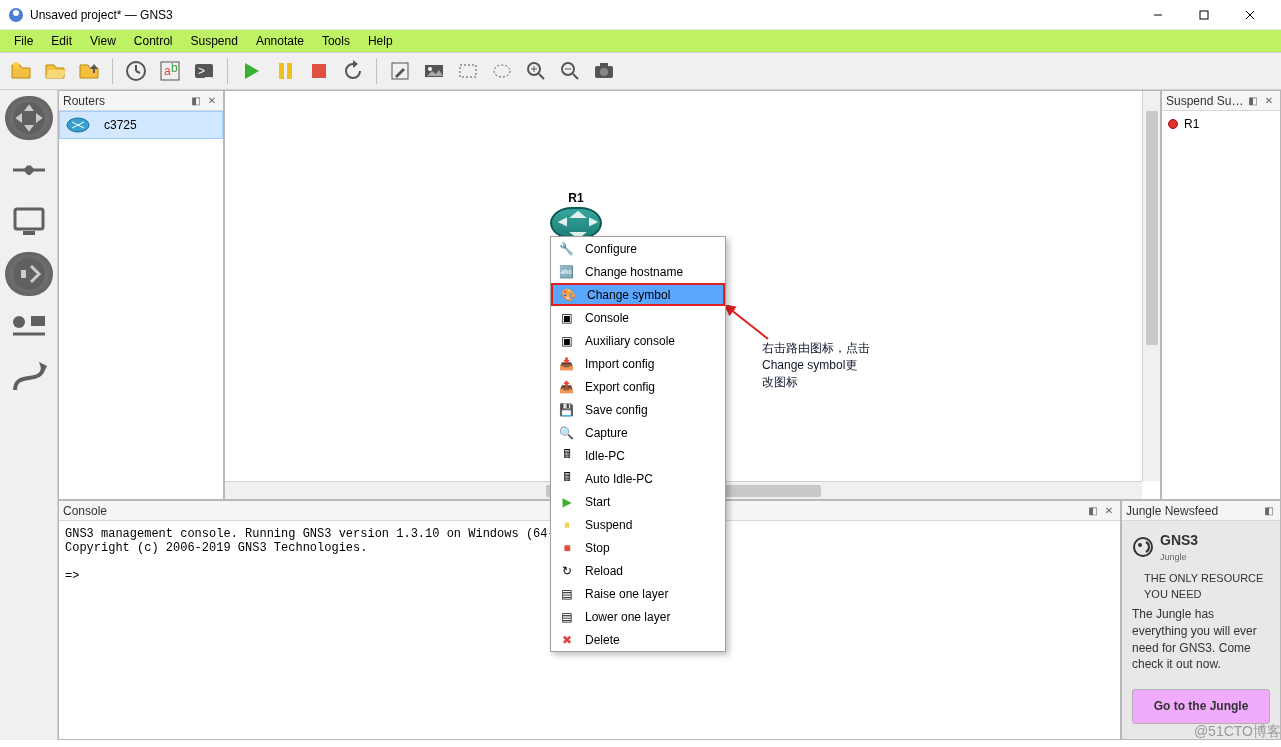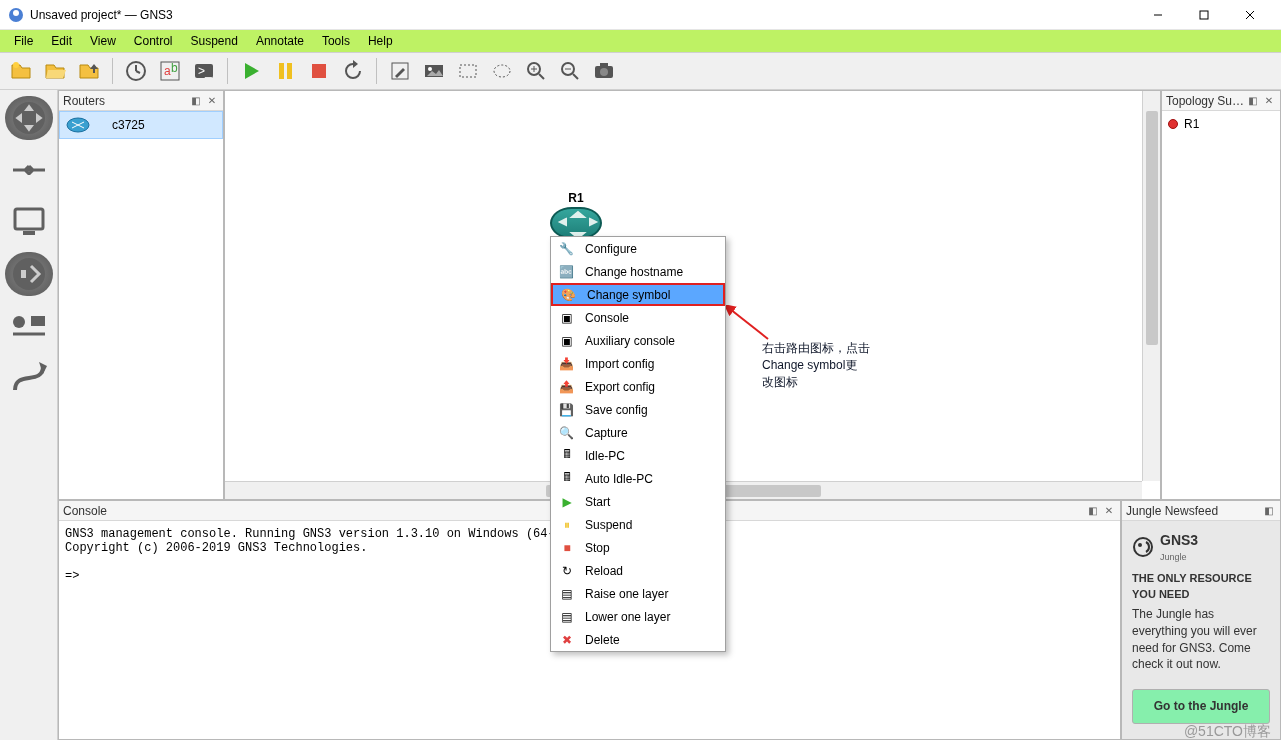--- a/index.html
+++ b/index.html
@@ -16,21 +16,21 @@
 .tsep { width: 1px; height: 26px; background: #c0c0c0; margin: 0 4px; }
 .mainrow { display: flex; height: 410px; }
 .lefttoolbar { width: 58px; background: #f0f0f0; border-right: 1px solid #d0d0d0; display: flex; flex-direction: column; align-items: center; padding: 6px 0; gap: 8px; }
 .ltbtn { width: 48px; height: 44px; border-radius: 24px; display: flex; align-items:center; justify-content:center; }
 .panel { border: 1px solid #b8b8b8; background: #fff; display:flex; flex-direction:column; }
 .panelhdr { height: 20px; background: #f5f5f5; border-bottom:1px solid #d8d8d8; display:flex; align-items:center; padding:0 4px; font-size:12px; color:#333; justify-content:space-between;}
 .panelhdr .hbtns{display:flex; gap:2px;}
 .pbtn{width:14px;height:14px;display:flex;align-items:center;justify-content:center;font-size:10px;color:#666;}
 .routers { width: 166px; }
 .routers-body{flex:1; background:#fff;}
-.router-item{display:flex;align-items:center;height:28px;padding:12px 6px;background:#d1e8ff;border:1px solid #a0cfff;gap:22px;}
+.router-item{display:flex;align-items:center;height:28px;padding:12px 6px;background:#d1e8ff;border:1px solid #a0cfff;gap:14px;}
 .canvas { flex:1; position:relative; background:#fff; border:1px solid #b8b8b8; overflow:hidden;}
 .scrollb-v{position:absolute;right:0;top:0;bottom:18px;width:18px;background:#f0f0f0;border-left:1px solid #d0d0d0;}
 .scrollb-h{position:absolute;left:0;right:18px;bottom:0;height:18px;background:#f0f0f0;border-top:1px solid #d0d0d0;display:flex;align-items:center;}
 .scrollb-h .thumb{position:absolute;left:35%;width:30%;height:12px;top:3px;background:#c8c8c8;border-radius:2px;}
 .scrollb-v .thumb{position:absolute;top:5%;height:60%;width:12px;left:3px;background:#c8c8c8;border-radius:2px;}
 .r1{position:absolute;left:325px;top:100px;text-align:center;}
 .r1 .lbl{font-weight:bold;font-size:12px;margin-bottom:2px;}
 .r1 .dev{width:52px;height:32px;background:linear-gradient(#35a69d,#1e7f78);border-radius:50%/60%;border:2px solid #0d5a54;position:relative;}
 .contextmenu{position:absolute;left:550px;top:236px;width:176px;background:#fff;border:1px solid #a0a0a0;box-shadow:3px 3px 6px rgba(0,0,0,.25);z-index:50;}
 .cmitem{height:23px;display:flex;align-items:center;padding:0 8px;gap:10px;font-size:12px;color:#000;}
@@ -40,23 +40,23 @@
 .arrow{position:absolute;left:724px;top:305px;z-index:30;}
 .topopanel{width:120px;}
 .topo-body{flex:1;background:#fff;padding:4px;}
 .topo-item{display:flex;align-items:center;gap:6px;padding:2px;}
 .reddot{width:10px;height:10px;background:#e03030;border-radius:50%;border:1px solid #a01010;}
 .bottomrow{display:flex;height:240px;}
 .consolepanel{flex:1;}
 .console-body{flex:1;background:#fff;padding:6px;font-family:"Courier New",monospace;font-size:12px;color:#000;white-space:pre-wrap;overflow:auto;}
 .newsfeed{width:160px;background:#e8e8e8;}
 .nf-body{flex:1;padding:10px;background:#e8e8e8;font-size:11px;color:#333;line-height:1.4;}
-.nf-title{font-weight:bold;font-size:11px;margin-bottom:4px;}
-.nf-btn{margin-top:16px;background:#86efac;border:1px solid #b0b0b0;border-radius:3px;padding:8px 12px;text-align:center;font-weight:bold;font-size:12px;}
-.watermark{position:absolute;right:10px;bottom:6px;color:#999;font-size:14px;z-index:100;}
+.nf-title{font-weight:normal;font-size:11px;margin-bottom:4px;margin-left:12px;}
+.nf-btn{margin-top:16px;background:#f0abfc;border:1px solid #b0b0b0;border-radius:3px;padding:8px 12px;text-align:center;font-weight:bold;font-size:12px;}
+.watermark{position:absolute;right:0;bottom:6px;color:#999;font-size:14px;z-index:100;}
 .logo{display:flex;align-items:center;gap:6px;margin-bottom:8px;}
 </style>
 </head>
 <body>
 
 <div class="titlebar">
   <svg class="appicon" viewBox="0 0 16 16">
       <circle cx="8" cy="8" r="7" fill="#4a7fd4"></circle>
       <circle cx="8" cy="6" r="3" fill="#fff"></circle>
     </svg>
@@ -281,21 +281,21 @@
     <div class="scrollb-v">
         <div class="thumb"></div>
       </div>
     <div class="scrollb-h">
         <div class="thumb"></div>
       </div>
   </div>
 
   <div class="panel topopanel">
     <div class="panelhdr">
-      <span>Topology Su…</span>
+      <span>Suspend Su…</span>
       <div class="hbtns">
           <div class="pbtn">◧</div>
           <div class="pbtn">✕</div>
         </div>
     </div>
     <div class="topo-body">
       <div class="topo-item">
         <div class="reddot"></div>
         <span>R1</span>
       </div>

